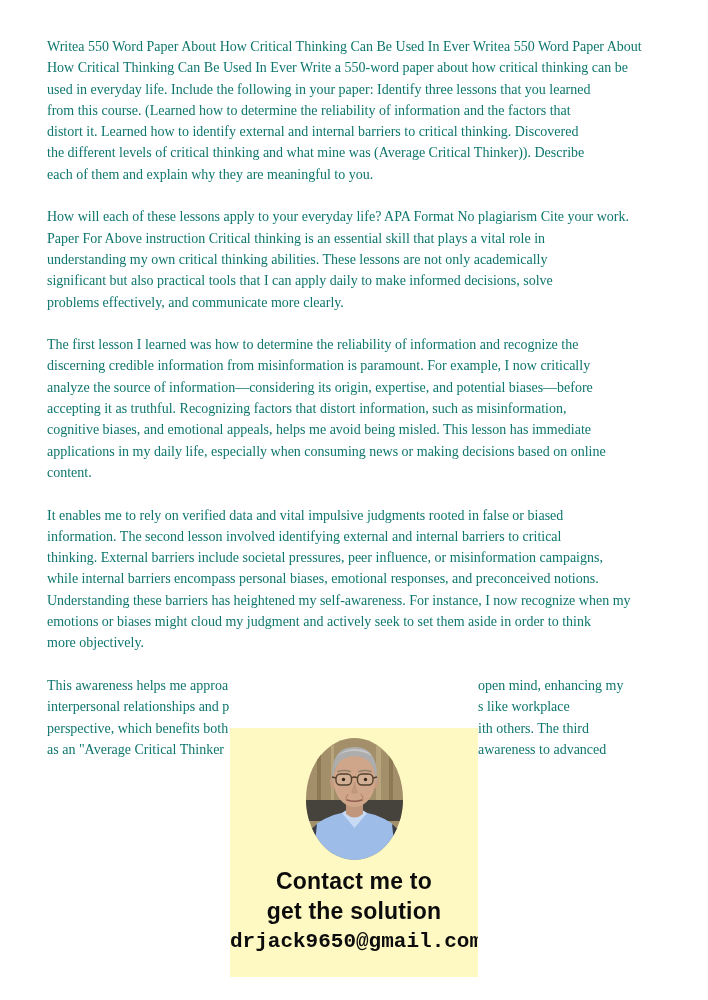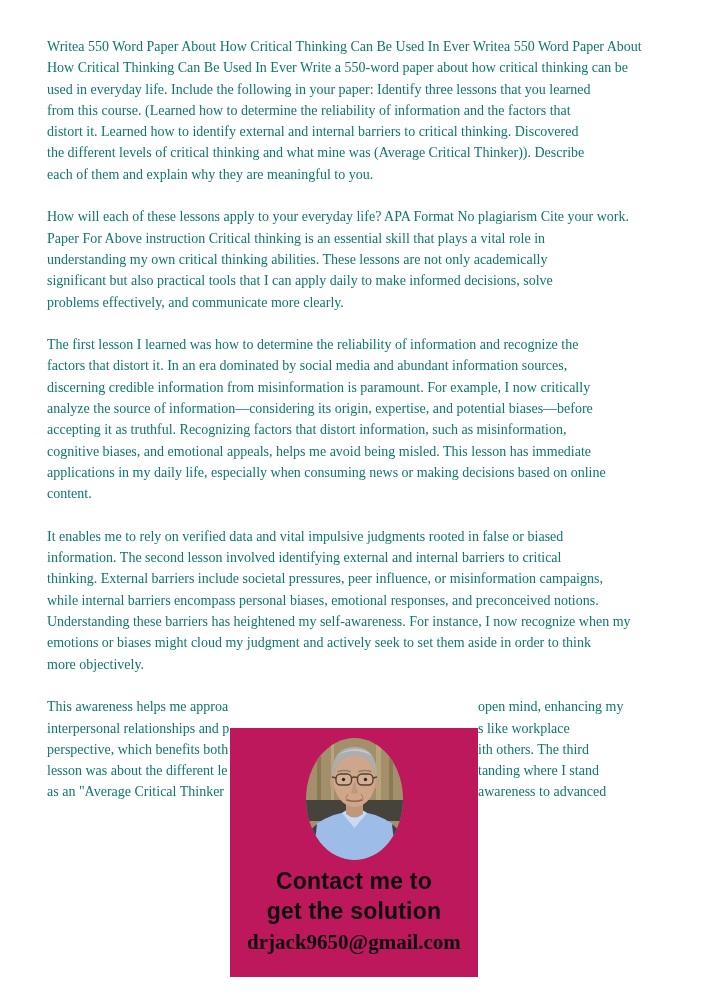--- a/index.html
+++ b/index.html
@@ -38,21 +38,21 @@
     margin-top: 6px;
     font-family: "Liberation Sans", sans-serif;
     font-weight: 700;
     font-size: 23px;
     line-height: 30px;
     color: #0c0c0c;
     letter-spacing: 0.2px;
   }
   .ad-email {
     margin-top: 4px;
-    font-family: Liberation Serif, serif;
+    font-family: Liberation Mono, monospace;
     font-weight: 700;
     font-size: 21px;
     line-height: 24px;
     color: #0c0c0c;
   }
 </style>
 </head>
 <body>
 
 <div class="doc">
@@ -67,47 +67,45 @@
     </div>
   <div class="para">
       <div class="line">How will each of these lessons apply to your everyday life? APA Format No plagiarism Cite your work.</div>
       <div class="line">Paper For Above instruction Critical thinking is an essential skill that plays a vital role in</div>
       <div class="line">understanding my own critical thinking abilities. These lessons are not only academically</div>
       <div class="line">significant but also practical tools that I can apply daily to make informed decisions, solve</div>
       <div class="line">problems effectively, and communicate more clearly.</div>
     </div>
   <div class="para">
       <div class="line">The first lesson I learned was how to determine the reliability of information and recognize the</div>
-      <div class="line">factors that distort it. In an era dominated by social media and abundant information sources,</div>
       <div class="line">discerning credible information from misinformation is paramount. For example, I now critically</div>
       <div class="line">analyze the source of information—considering its origin, expertise, and potential biases—before</div>
       <div class="line">accepting it as truthful. Recognizing factors that distort information, such as misinformation,</div>
       <div class="line">cognitive biases, and emotional appeals, helps me avoid being misled. This lesson has immediate</div>
       <div class="line">applications in my daily life, especially when consuming news or making decisions based on online</div>
       <div class="line">content.</div>
     </div>
   <div class="para">
       <div class="line">It enables me to rely on verified data and vital impulsive judgments rooted in false or biased</div>
       <div class="line">information. The second lesson involved identifying external and internal barriers to critical</div>
       <div class="line">thinking. External barriers include societal pressures, peer influence, or misinformation campaigns,</div>
       <div class="line">while internal barriers encompass personal biases, emotional responses, and preconceived notions.</div>
       <div class="line">Understanding these barriers has heightened my self-awareness. For instance, I now recognize when my</div>
       <div class="line">emotions or biases might cloud my judgment and actively seek to set them aside in order to think</div>
       <div class="line">more objectively.</div>
     </div>
   <div class="para">
       <div class="line split"><span class="frag-left">This awareness helps me approa</span><span class="frag-right">open mind, enhancing my</span></div>
       <div class="line split"><span class="frag-left">interpersonal relationships and p</span><span class="frag-right">s like workplace</span></div>
       <div class="line split"><span class="frag-left">perspective, which benefits both</span><span class="frag-right">ith others. The third</span></div>
-      <div class="line split"><span class="frag-left">lesson was about the different le</span><span class="frag-right">tanding where I stand</span></div>
       <div class="line split"><span class="frag-left">as an "Average Critical Thinker</span><span class="frag-right">awareness to advanced</span></div>
     </div>
 </div>
 
-<div class="ad" style="background: #be185d;">
+<div class="ad" style="background: #fef9c3;">
   <div class="photo-wrap">
     <svg viewBox="0 0 97 122" xmlns="http://www.w3.org/2000/svg">
       <defs>
         <clipPath id="ovalClip">
             <ellipse cx="48.5" cy="61" rx="48.5" ry="61"></ellipse>
           </clipPath>
       </defs>
       <g clip-path="url(#ovalClip)">
         <rect x="0" y="0" width="97" height="122" fill="#a3906b"></rect>
         <rect x="11" y="0" width="4" height="78" fill="#8d7a55"></rect>

